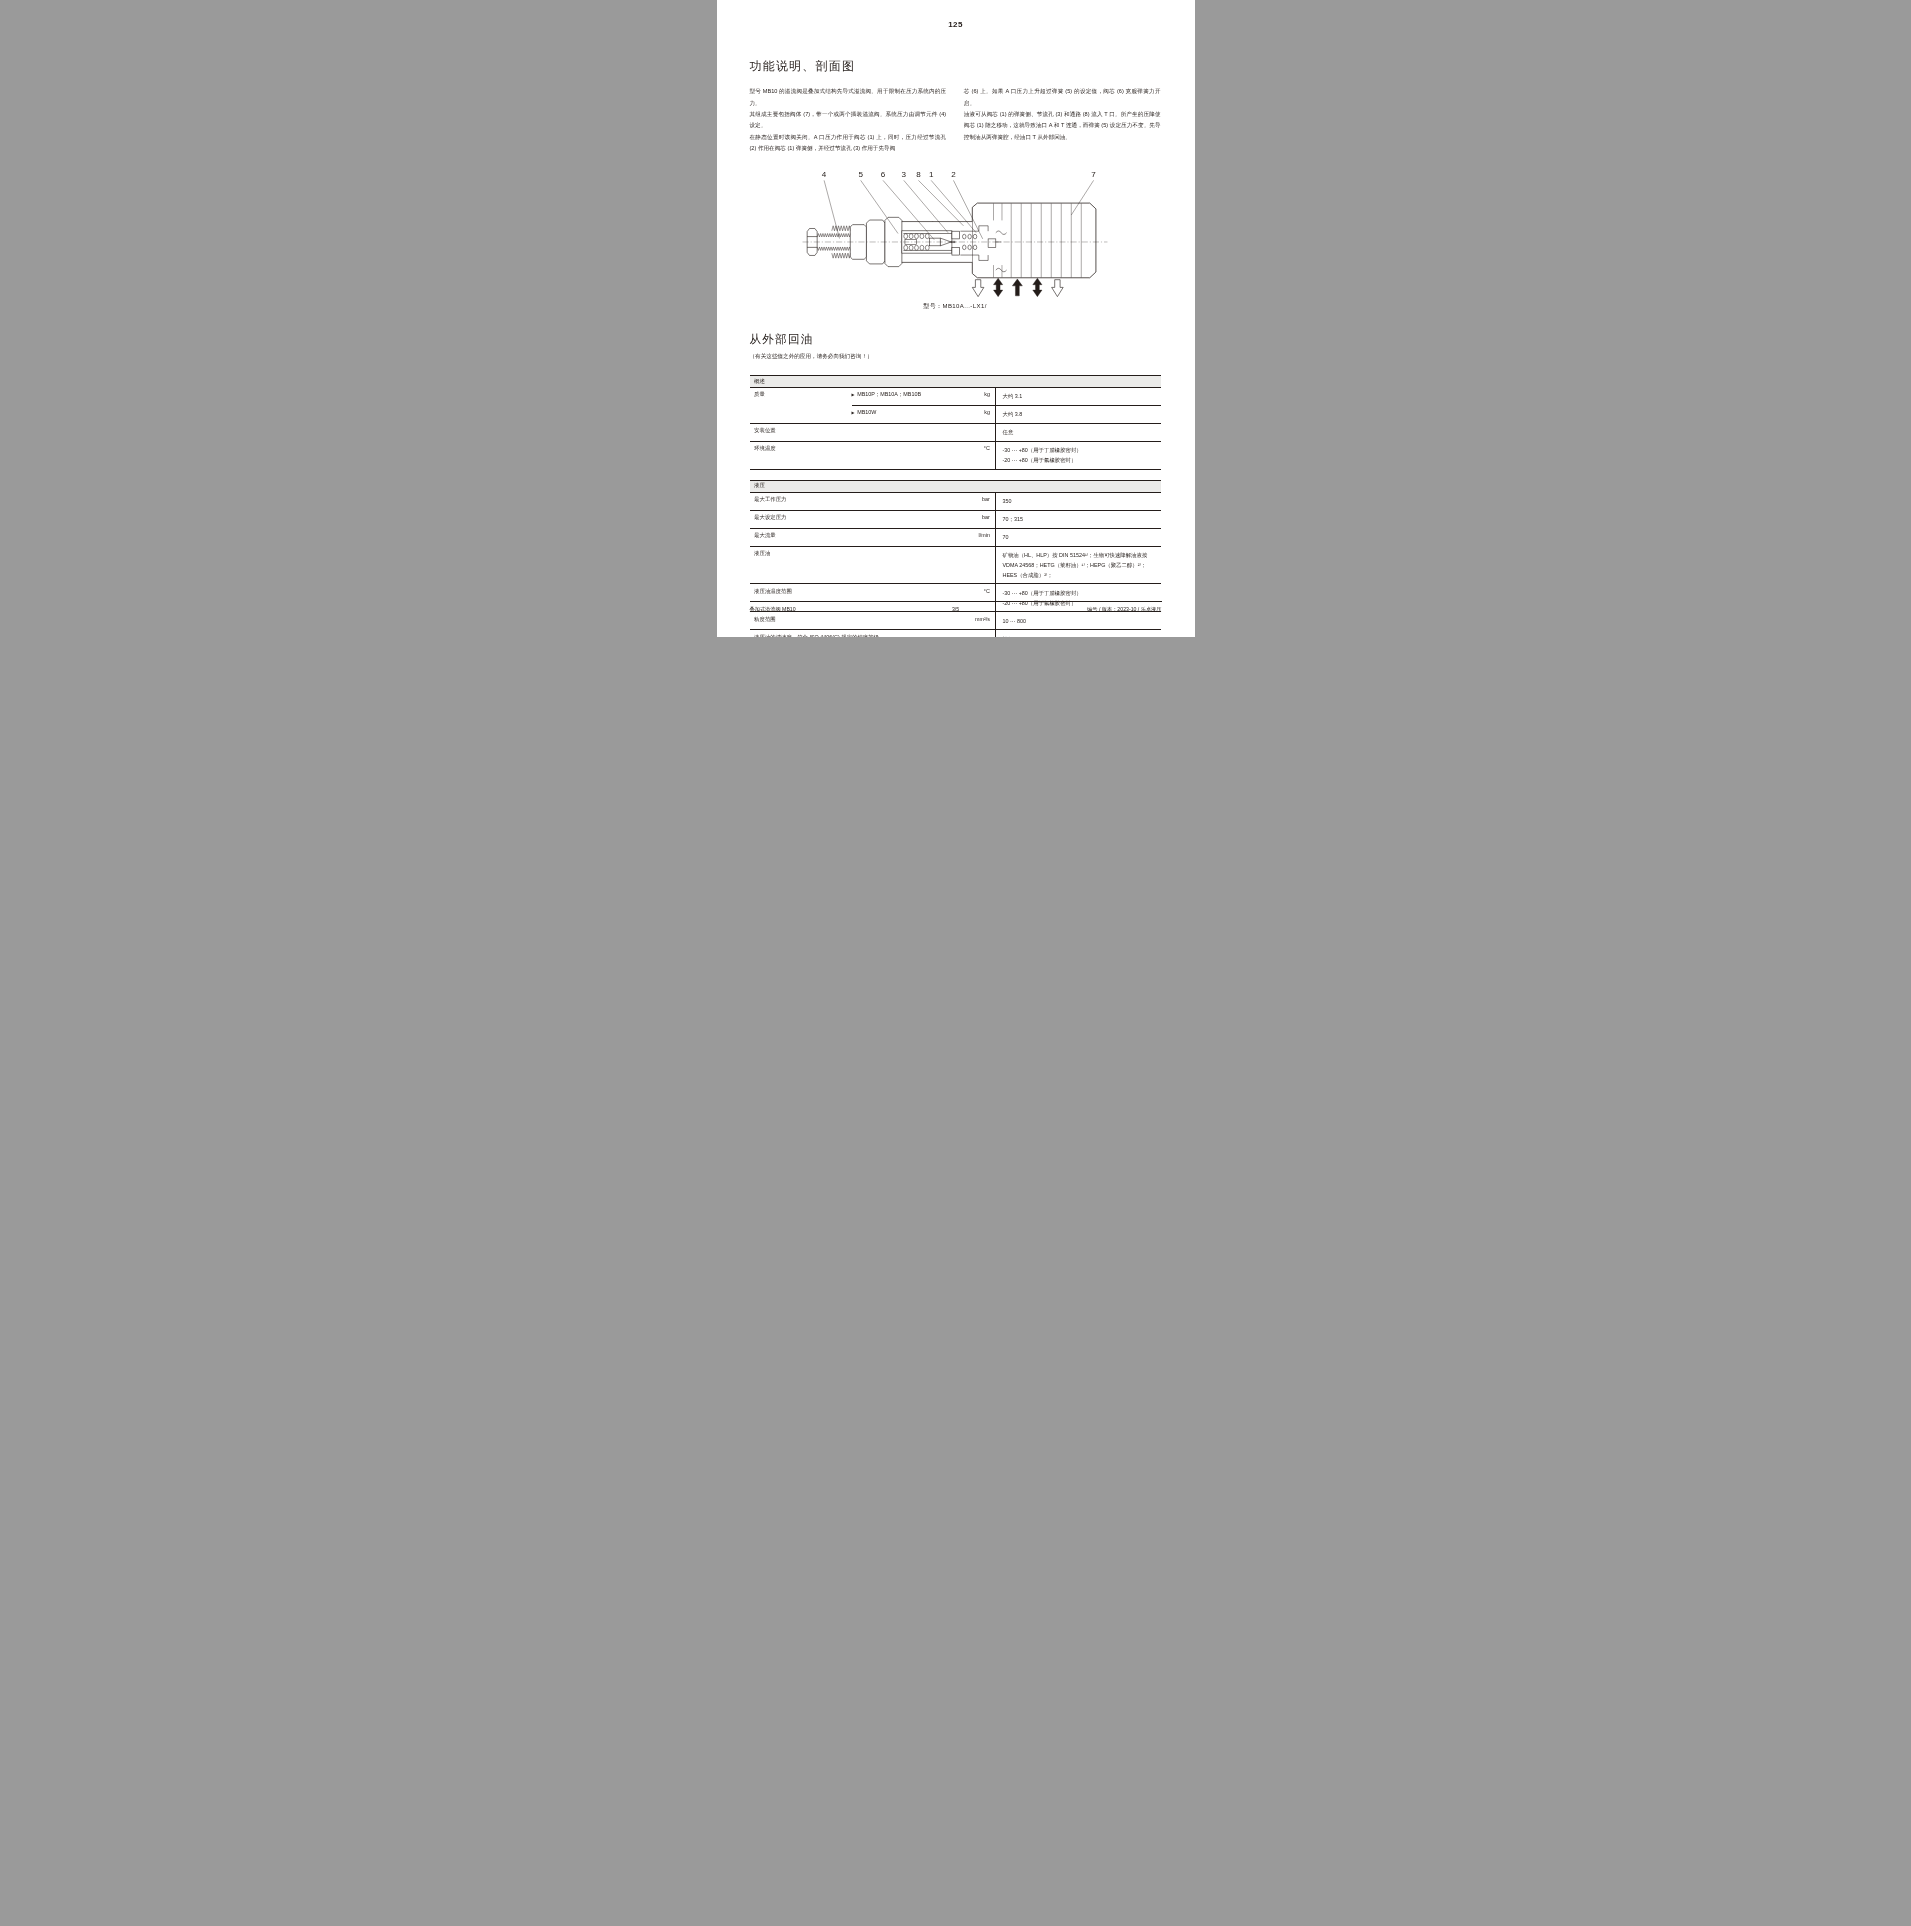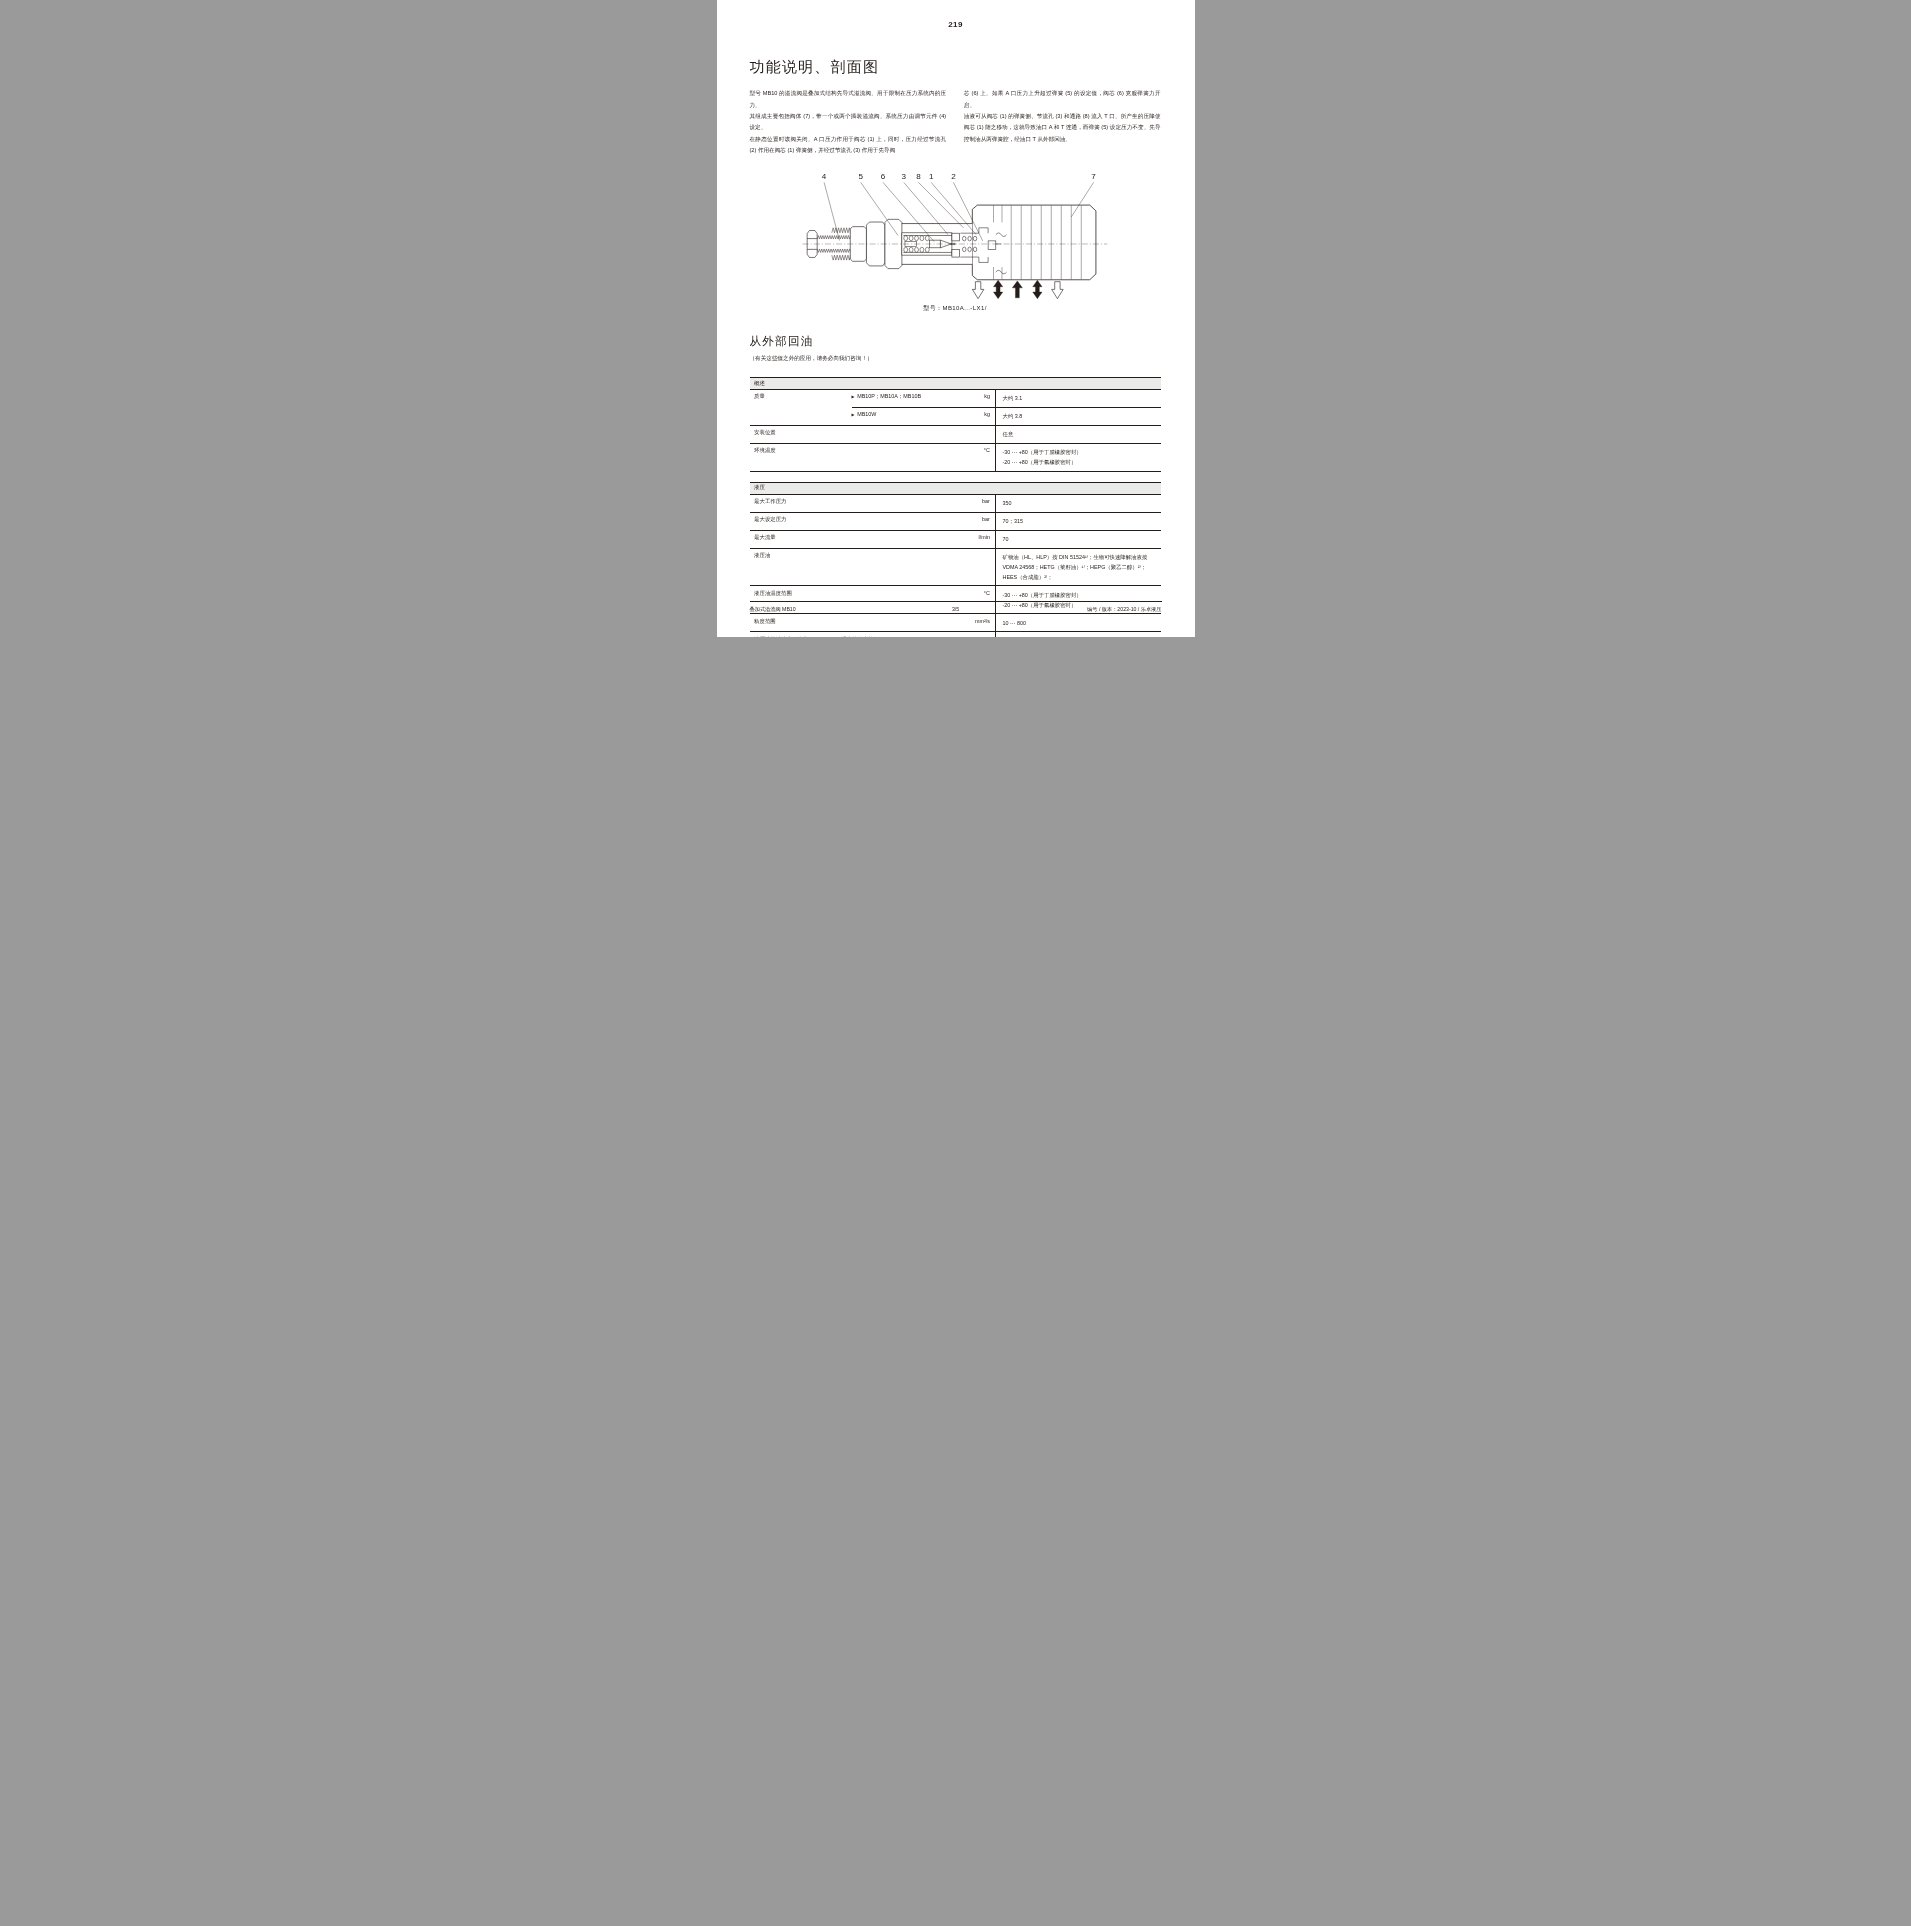--- a/index.html
+++ b/index.html
@@ -1,20 +1,20 @@
 <!DOCTYPE html>
 <html style="font-size:6.2px"><head>
 <meta charset="utf-8">
 <style>
   html,body{margin:0;padding:0;background:#9a9a9a;}
   body{font-family:"Liberation Sans","DejaVu Sans",sans-serif;color:#241d1a;}
   .page{position:relative;width:478px;height:637px;margin:0 auto;background:#ffffff;overflow:hidden;}
   .content{position:relative;margin:0 33px;width:411px;}
   .page-number{margin-top:20px;text-align:center;font-size:8px;font-weight:700;letter-spacing:0.4px;}
-  h1.section-title{margin:28.5px 0 0 0;font-size:15px;font-weight:400;letter-spacing:1.2px;}
+  h1.section-title{margin:28.5px 0 0 0;font-size:12px;font-weight:400;letter-spacing:1.2px;}
   .cols{display:flex;gap:17.7px;margin-top:11.6px;}
   .col{flex:1;font-size:5.6px;line-height:11.4px;text-align:justify;}
   .col p{margin:0;}
   .diagram-wrap{margin-top:13px;text-align:center;}
   .diagram-caption{margin-top:2.3px;text-align:center;font-size:6px;letter-spacing:0.4px;}
   h2.section-title{margin:21px 0 0 0;font-size:11.6px;font-weight:400;letter-spacing:1.2px;}
   .tech-note{margin-top:6.2px;font-size:5.6px;}
   
   .tbl{display:grid;border-top:1.2px solid #241d1a;border-bottom:1.2px solid #241d1a;font-size:5.4px;margin-top:14px;}
   .tbl-general{grid-template-columns:102px 1fr 32px 166px;}
@@ -31,21 +31,21 @@
   .footer{position:absolute;left:33px;right:33px;bottom:24px;border-top:0.8px solid #241d1a;padding-top:3.9px;display:flex;align-items:baseline;font-size:5.2px;}
   .footer .f-left{flex:1;text-align:left;}
   .footer .f-center{flex:1;text-align:center;}
   .footer .f-right{flex:1;text-align:right;}
   svg text{font-family:"Liberation Sans","DejaVu Sans",sans-serif;}
 </style>
 </head>
 <body>
 
 <div class="page">
-  <div class="page-number">219</div>
+  <div class="page-number">125</div>
 
   <div class="content">
     <h1 class="section-title">功能说明、剖面图</h1>
 
     <div class="cols">
       <div class="col">
         <p>型号 MB10 的溢流阀是叠加式结构先导式溢流阀。用于限制在压力系统内的压力。</p>
         <p>其组成主要包括阀体 (7)，带一个或两个插装溢流阀。系统压力由调节元件 (4) 设定。</p>
         <p>在静态位置时该阀关闭。A 口压力作用于阀芯 (1) 上，同时，压力经过节流孔 (2) 作用在阀芯 (1) 弹簧侧，并经过节流孔 (3) 作用于先导阀</p>
       </div>

